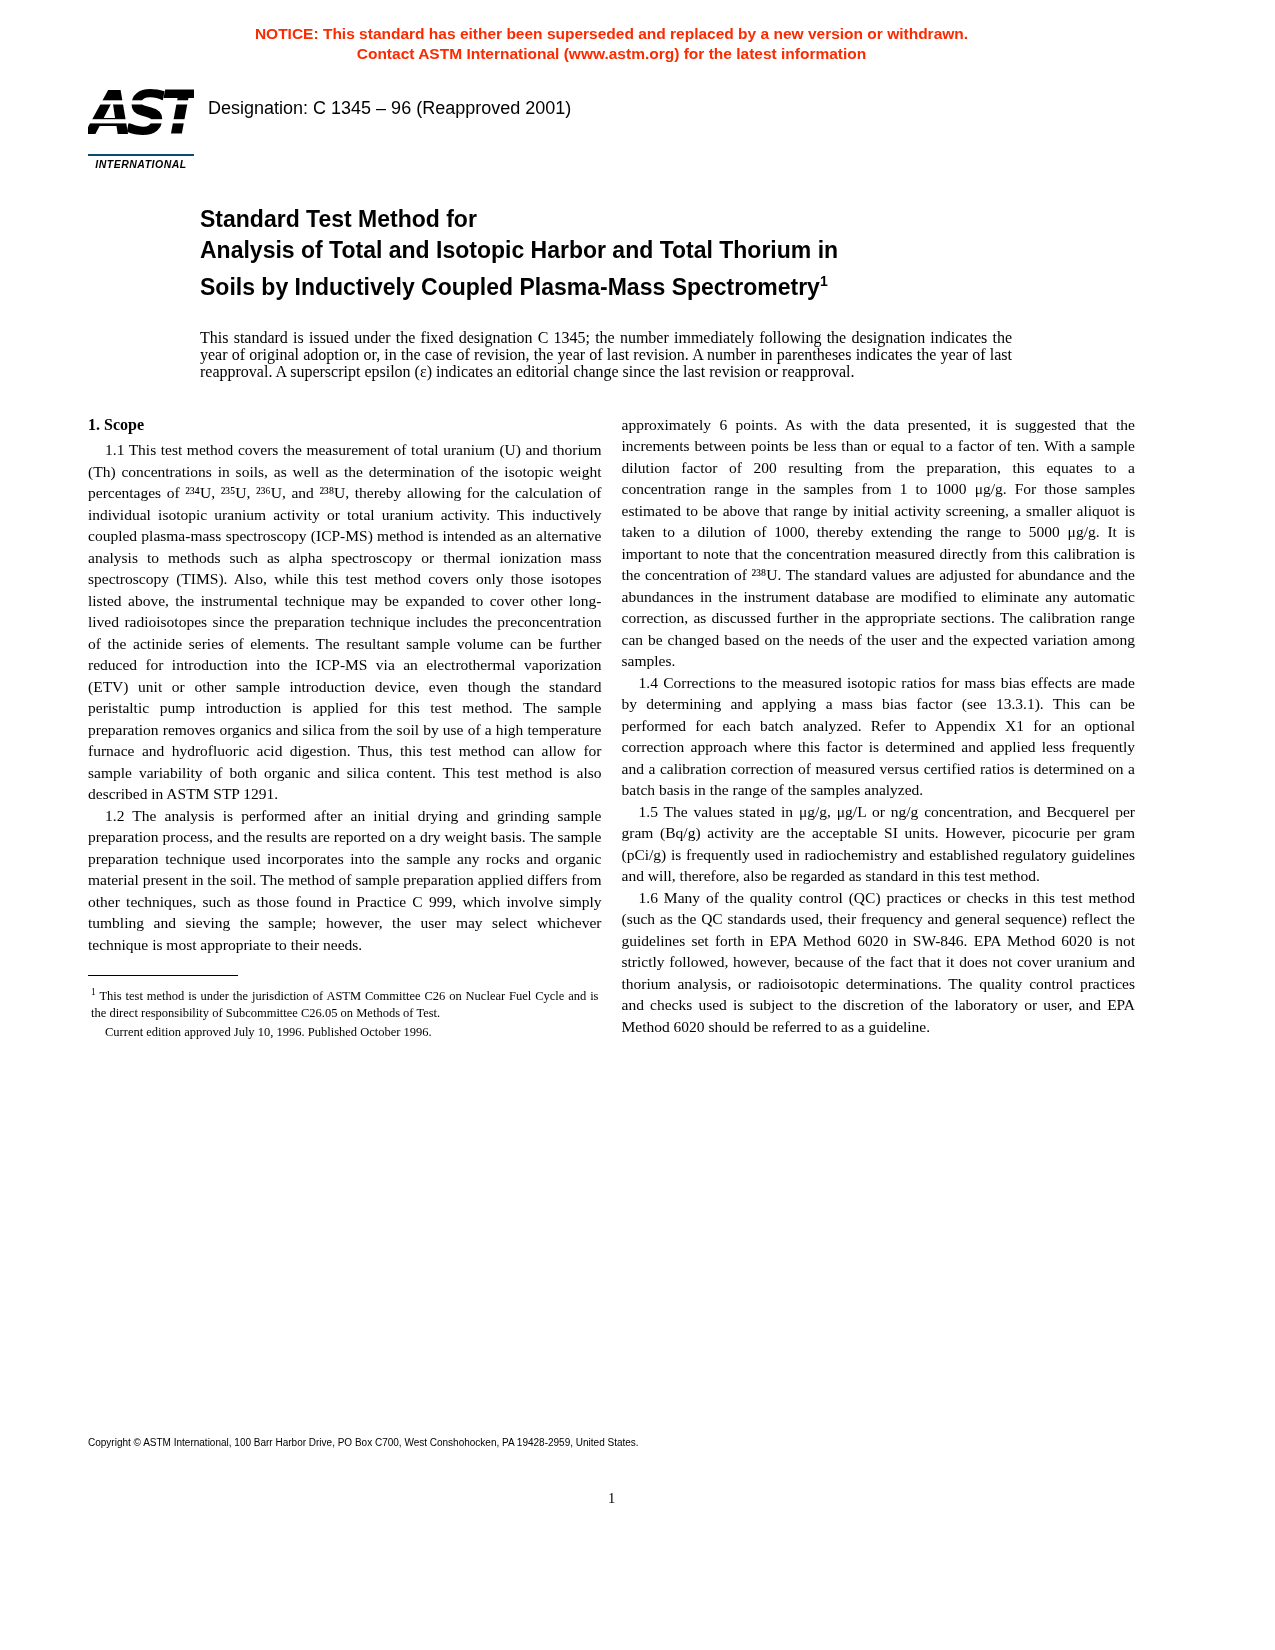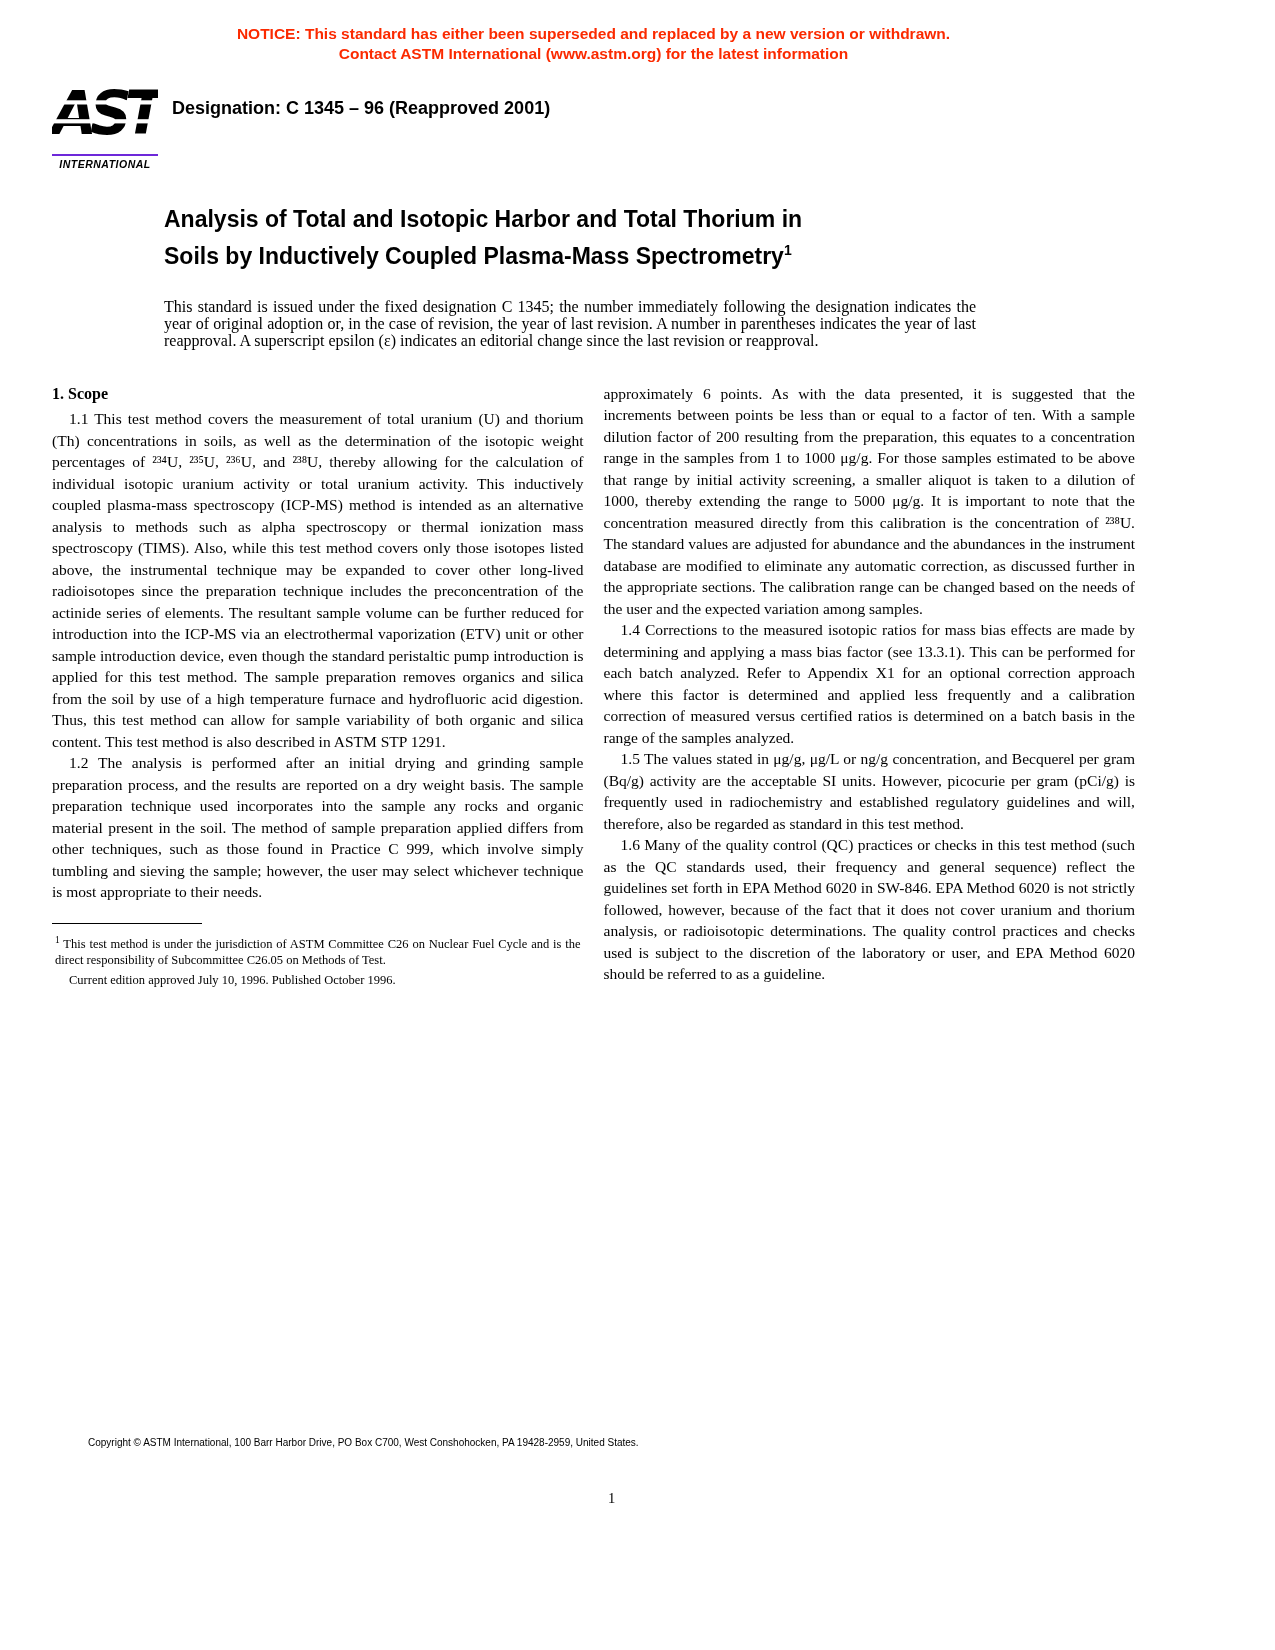--- a/index.html
+++ b/index.html
@@ -10,21 +10,21 @@
     background: #ffffff;
     color: #000000;
     font-family: "Liberation Serif", serif;
     position: relative;
     overflow: hidden;
   }
   .page {
     position: relative;
     width: 1275px;
     height: 1650px;
-    padding: 24px 140px 0 52px;
+    padding: 24px 140px 0 88px;
   }
   .notice {
     color: #fb2a00;
     font-family: "Liberation Sans", sans-serif;
     font-weight: bold;
     font-size: 15.5px;
     line-height: 20px;
     text-align: center;
     margin-bottom: 14px;
   }
@@ -54,31 +54,31 @@
     position: absolute;
     left: 2px;
     right: 2px;
     height: 4px;
     background: #ffffff;
   }
   .logo-stripe.s1 { top: 23px; }
   .logo-stripe.s2 { top: 41px; }
   .logo-intl {
     margin-top: 2px;
-    border-top: 2px solid #6d28d9;
+    border-top: 2px solid #0c4a6e;
     padding-top: 2px;
     font-family: "Liberation Sans", sans-serif;
     font-weight: bold;
     font-style: italic;
     font-size: 10.5px;
     letter-spacing: 0.5px;
   }
   .designation {
     font-family: "Liberation Sans", sans-serif;
-    font-weight: bold;
+    font-weight: normal;
     font-size: 18px;
     margin-left: 14px;
     margin-top: 20px;
     text-align: right;
   }
   .title-block {
     margin-left: 112px;
     margin-top: 34px;
     font-family: "Liberation Sans", sans-serif;
     font-weight: bold;
@@ -166,20 +166,21 @@
         <span>ASTM</span>
         <div class="logo-stripe s1"></div>
         <div class="logo-stripe s2"></div>
       </div>
       <div class="logo-intl">INTERNATIONAL</div>
     </div>
     <div class="designation">Designation: C 1345 – 96 (Reapproved 2001)</div>
   </div>
 
   <div class="title-block">
+    <div>Standard Test Method for</div>
     <div>Analysis of Total and Isotopic Harbor and Total Thorium in</div>
     <div><span>Soils by Inductively Coupled Plasma-Mass Spectrometry</span><sup>1</sup></div>
   </div>
 
   <div class="preamble">This standard is issued under the fixed designation C 1345; the number immediately following the designation indicates the year of original adoption or, in the case of revision, the year of last revision. A number in parentheses indicates the year of last reapproval. A superscript epsilon (ε) indicates an editorial change since the last revision or reapproval.</div>
 
   <div class="columns">
     <div class="col">
       <h2 class="scope-heading">1. Scope</h2>
       <p>1.1 This test method covers the measurement of total uranium (U) and thorium (Th) concentrations in soils, as well as the determination of the isotopic weight percentages of ²³⁴U, ²³⁵U, ²³⁶U, and ²³⁸U, thereby allowing for the calculation of individual isotopic uranium activity or total uranium activity. This inductively coupled plasma-mass spectroscopy (ICP-MS) method is intended as an alternative analysis to methods such as alpha spectroscopy or thermal ionization mass spectroscopy (TIMS). Also, while this test method covers only those isotopes listed above, the instrumental technique may be expanded to cover other long-lived radioisotopes since the preparation technique includes the preconcentration of the actinide series of elements. The resultant sample volume can be further reduced for introduction into the ICP-MS via an electrothermal vaporization (ETV) unit or other sample introduction device, even though the standard peristaltic pump introduction is applied for this test method. The sample preparation removes organics and silica from the soil by use of a high temperature furnace and hydrofluoric acid digestion. Thus, this test method can allow for sample variability of both organic and silica content. This test method is also described in ASTM STP 1291.</p>

